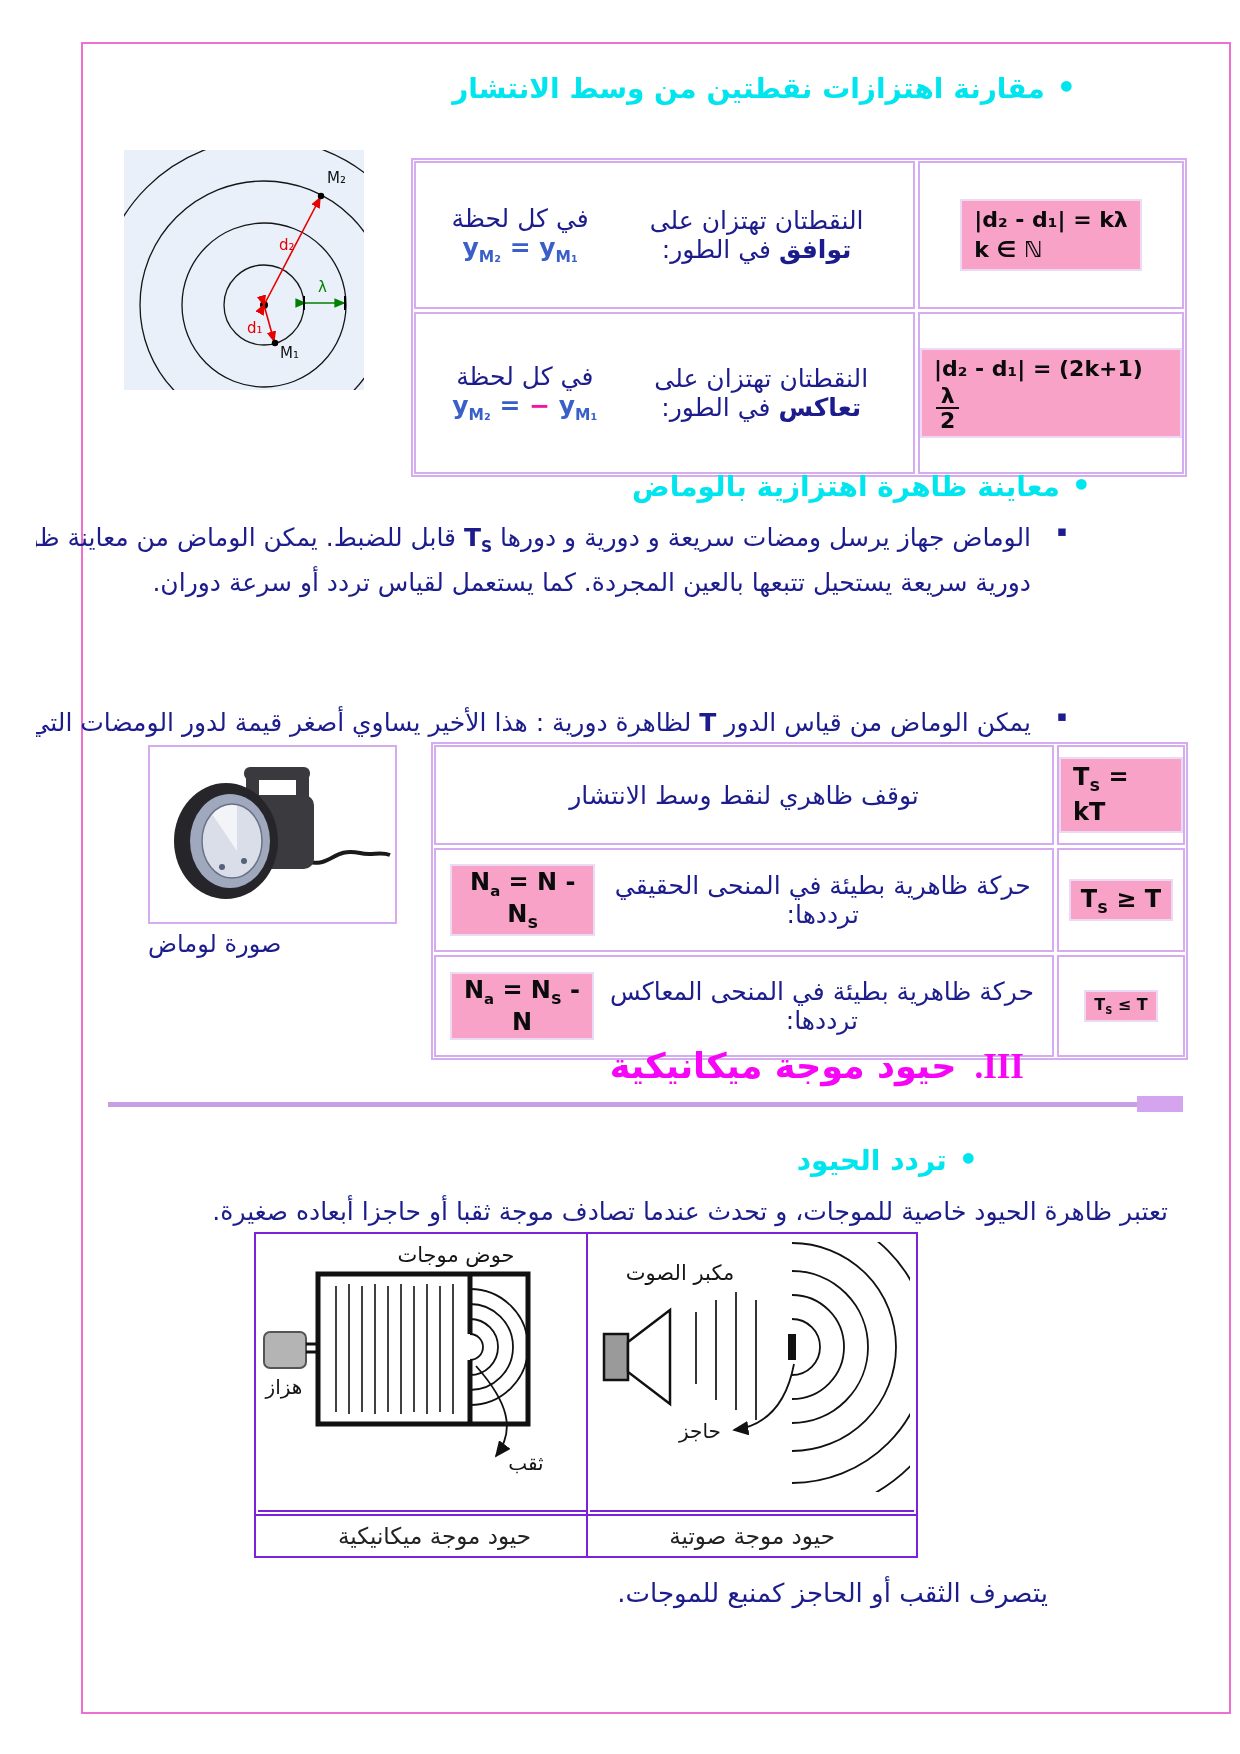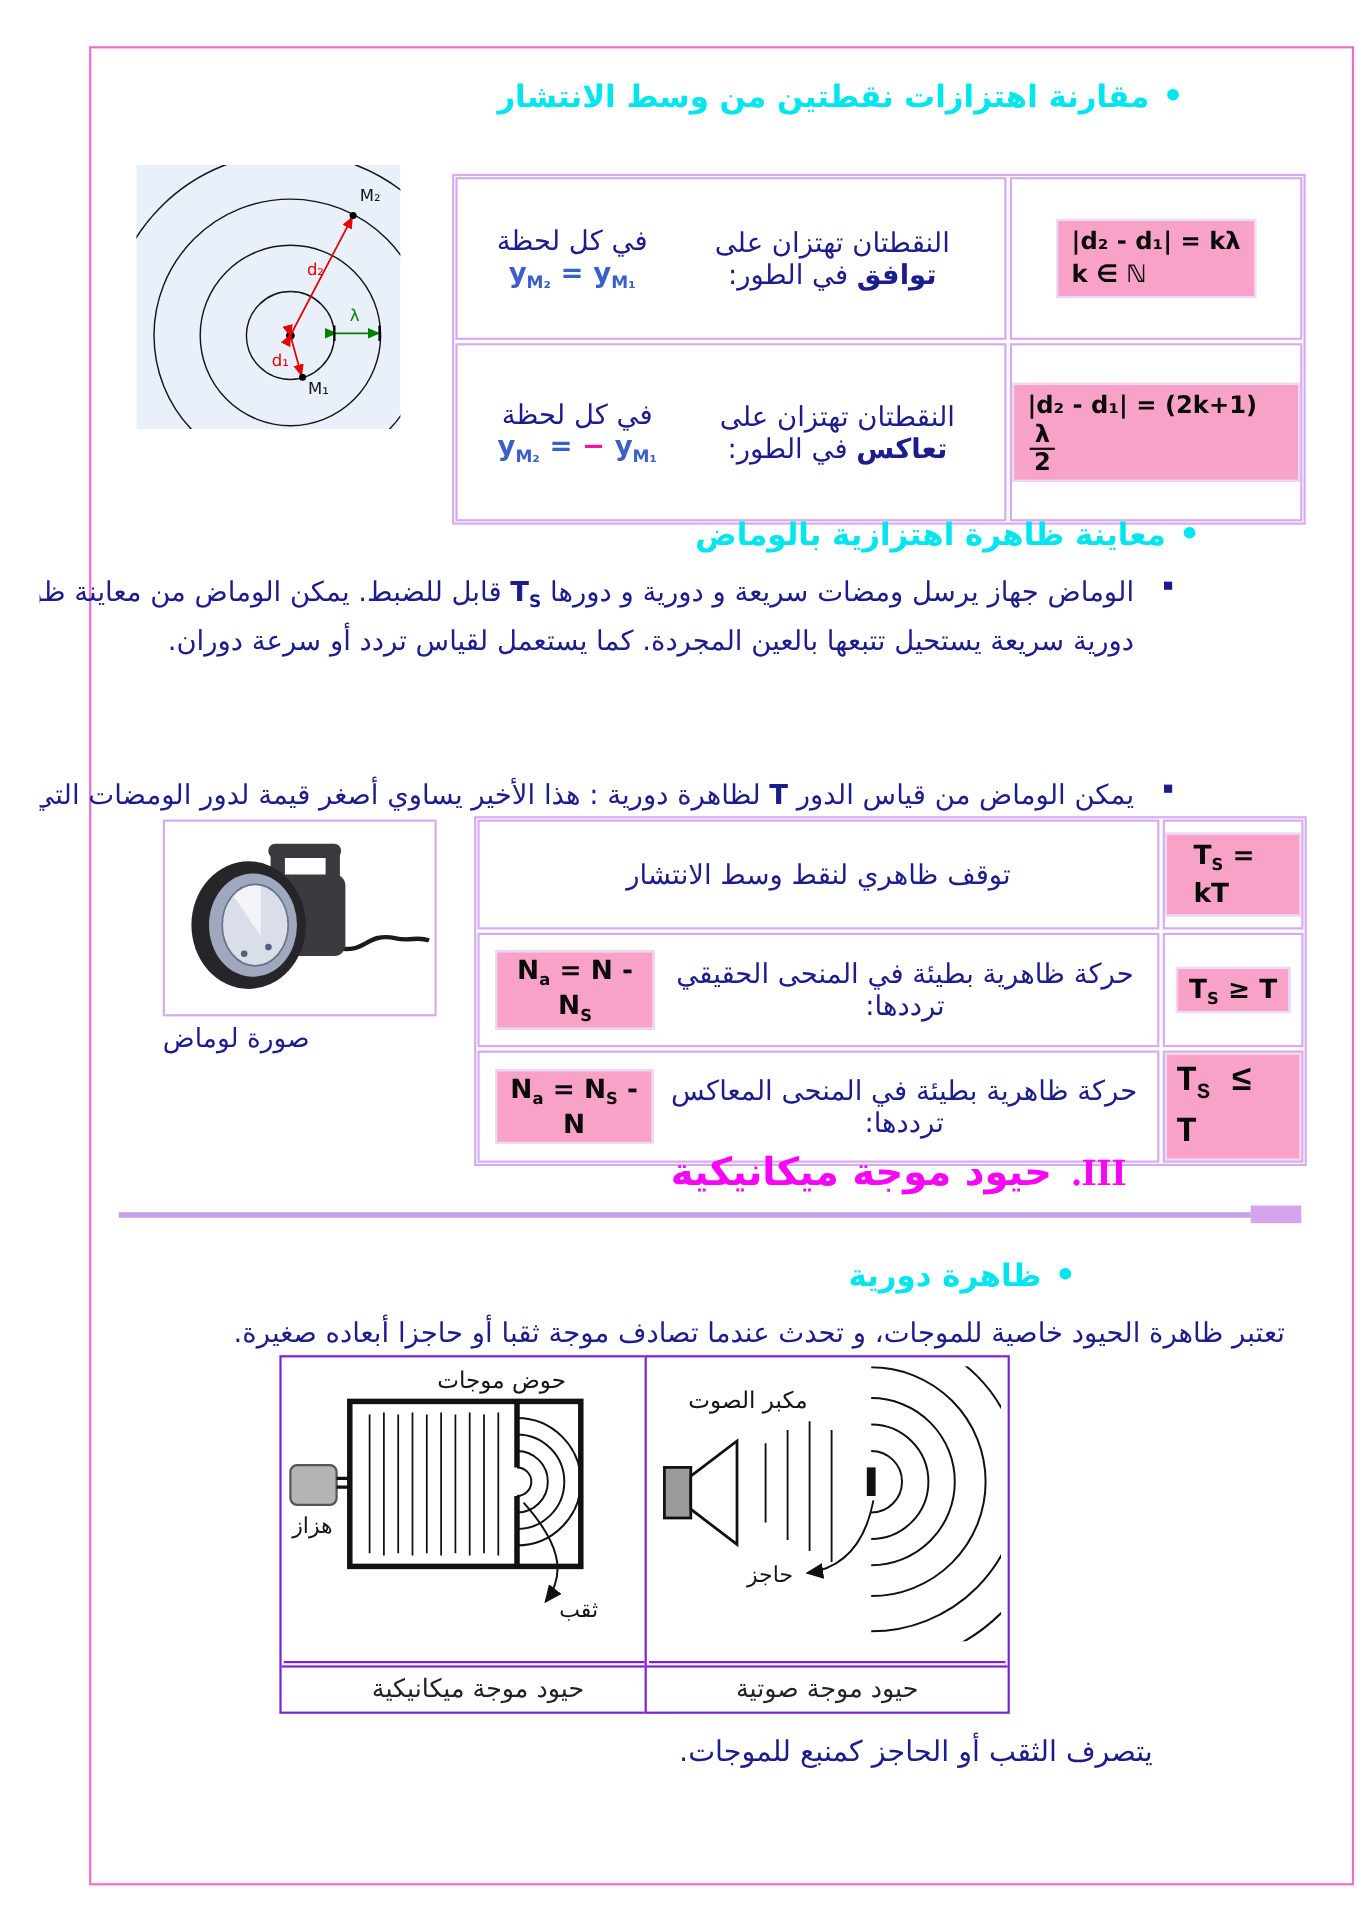--- a/index.html
+++ b/index.html
@@ -161,53 +161,53 @@
       <ellipse cx="80" cy="92" rx="30" ry="37" fill="none" stroke="#6a7186" stroke-width="1.5"></ellipse>
       <circle cx="70" cy="118" r="3" fill="#55607a"></circle>
       <circle cx="92" cy="112" r="3" fill="#55607a"></circle>
     </svg>
   </div>
   <div class="photo-caption">صورة لوماض</div>
 
   <div class="tbl" style="left:395px;top:742px;width:757px;grid-template-columns:128px 1fr;grid-template-rows:100px 104px 102px;">
 
     <div class="cell">
-      <div class="pink-box" style="font-size:24px;padding:2px 24px;"><span>T</span><sub>S</sub><span> = kT</span></div>
+      <div class="pink-box" style="font-size:24px;padding:2px 12px;"><span>T</span><sub>S</sub><span> = kT</span></div>
     </div>
     <div class="cell t-text">
       <div>توقف ظاهري لنقط وسط الانتشار</div>
     </div>
 
     <div class="cell">
       <div class="pink-box" style="font-size:24px;padding:2px 10px;"><span>T</span><sub>S</sub><span> ≥ T</span></div>
     </div>
     <div class="cell t-text" style="flex-direction:row;">
       <span>حركة ظاهرية بطيئة في المنحى الحقيقي ترددها:</span>
       <span class="na-box"><span>N</span><sub>a</sub><span> = N - N</span><sub>S</sub><span></span></span>
     </div>
 
     <div class="cell">
-      <div class="pink-box" style="font-size:32px;padding:2px 8px;font-family:Liberation Mono, monospace;"><span>T</span><sub>S</sub><span> ≤ T</span></div>
+      <div class="pink-box" style="font-size:16px;padding:2px 8px;"><span>T</span><sub>S</sub><span> ≤ T</span></div>
     </div>
     <div class="cell t-text" style="flex-direction:row;">
       <span>حركة ظاهرية بطيئة في المنحى المعاكس ترددها:</span>
       <span class="na-box"><span>N</span><sub>a</sub><span> = N</span><sub>S</sub><span> - N</span></span>
     </div>
   </div>
 
   <div class="h3-head" style="top:1046px;right:252px;">
     <span class="h3-num">III.</span><span>حيود موجة ميكانيكية</span>
   </div>
   <div class="sec-rule">
     <div class="rule-line"></div>
     <div class="rule-cap"></div>
   </div>
 
   <div class="cyan-title" style="top:1142px;right:298px;">
-    <span class="t-bullet">•</span><span>ظاهرة دورية</span>
+    <span class="t-bullet">•</span><span>تردد الحيود</span>
   </div>
   <div class="body-text" style="top:1190px;right:108px;width:1030px;">تعتبر ظاهرة الحيود خاصية للموجات، و تحدث عندما تصادف موجة ثقبا أو حاجزا أبعاده صغيرة.</div>
 
   <div class="diff-fig" style="left:218px;width:361px;height:326px;">
     <div class="draw">
       <svg width="297" height="276" viewBox="0 0 297 276">
         <defs>
           <marker id="arrB1" markerWidth="10" markerHeight="10" refX="8" refY="4" orient="auto">
             <path d="M0,0 L9,4 L0,8 z" fill="#111"></path>
           </marker>

